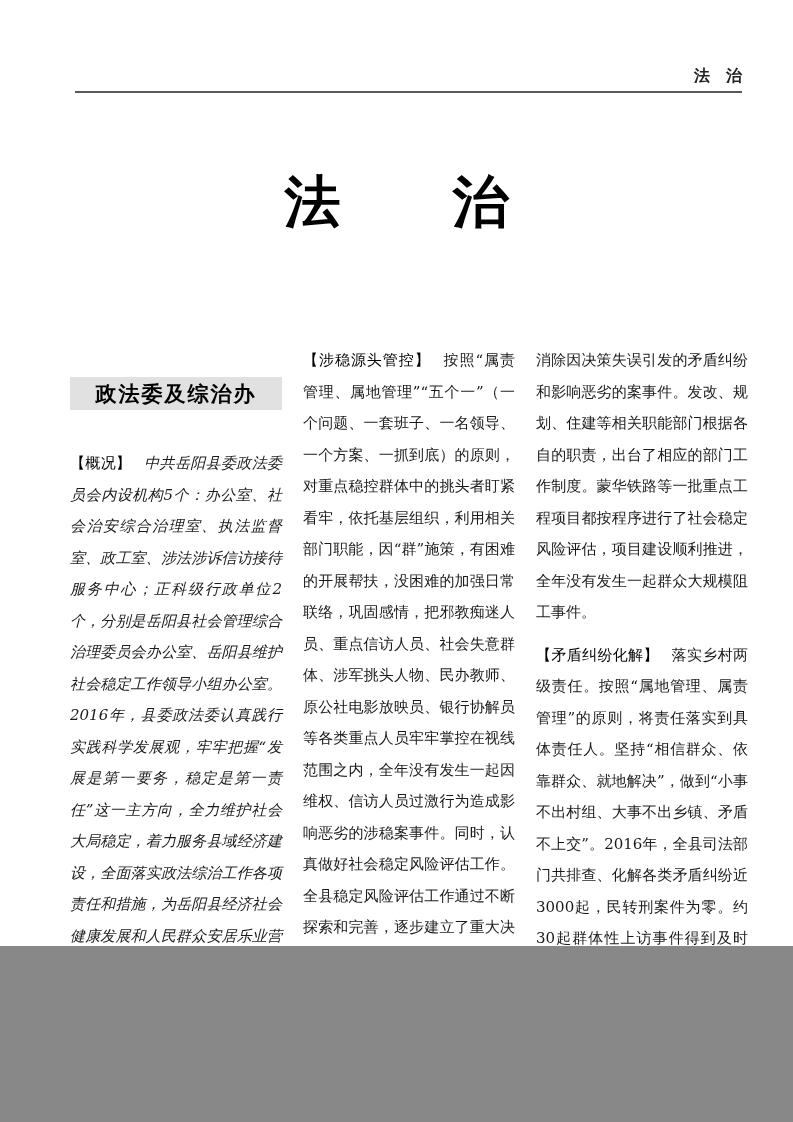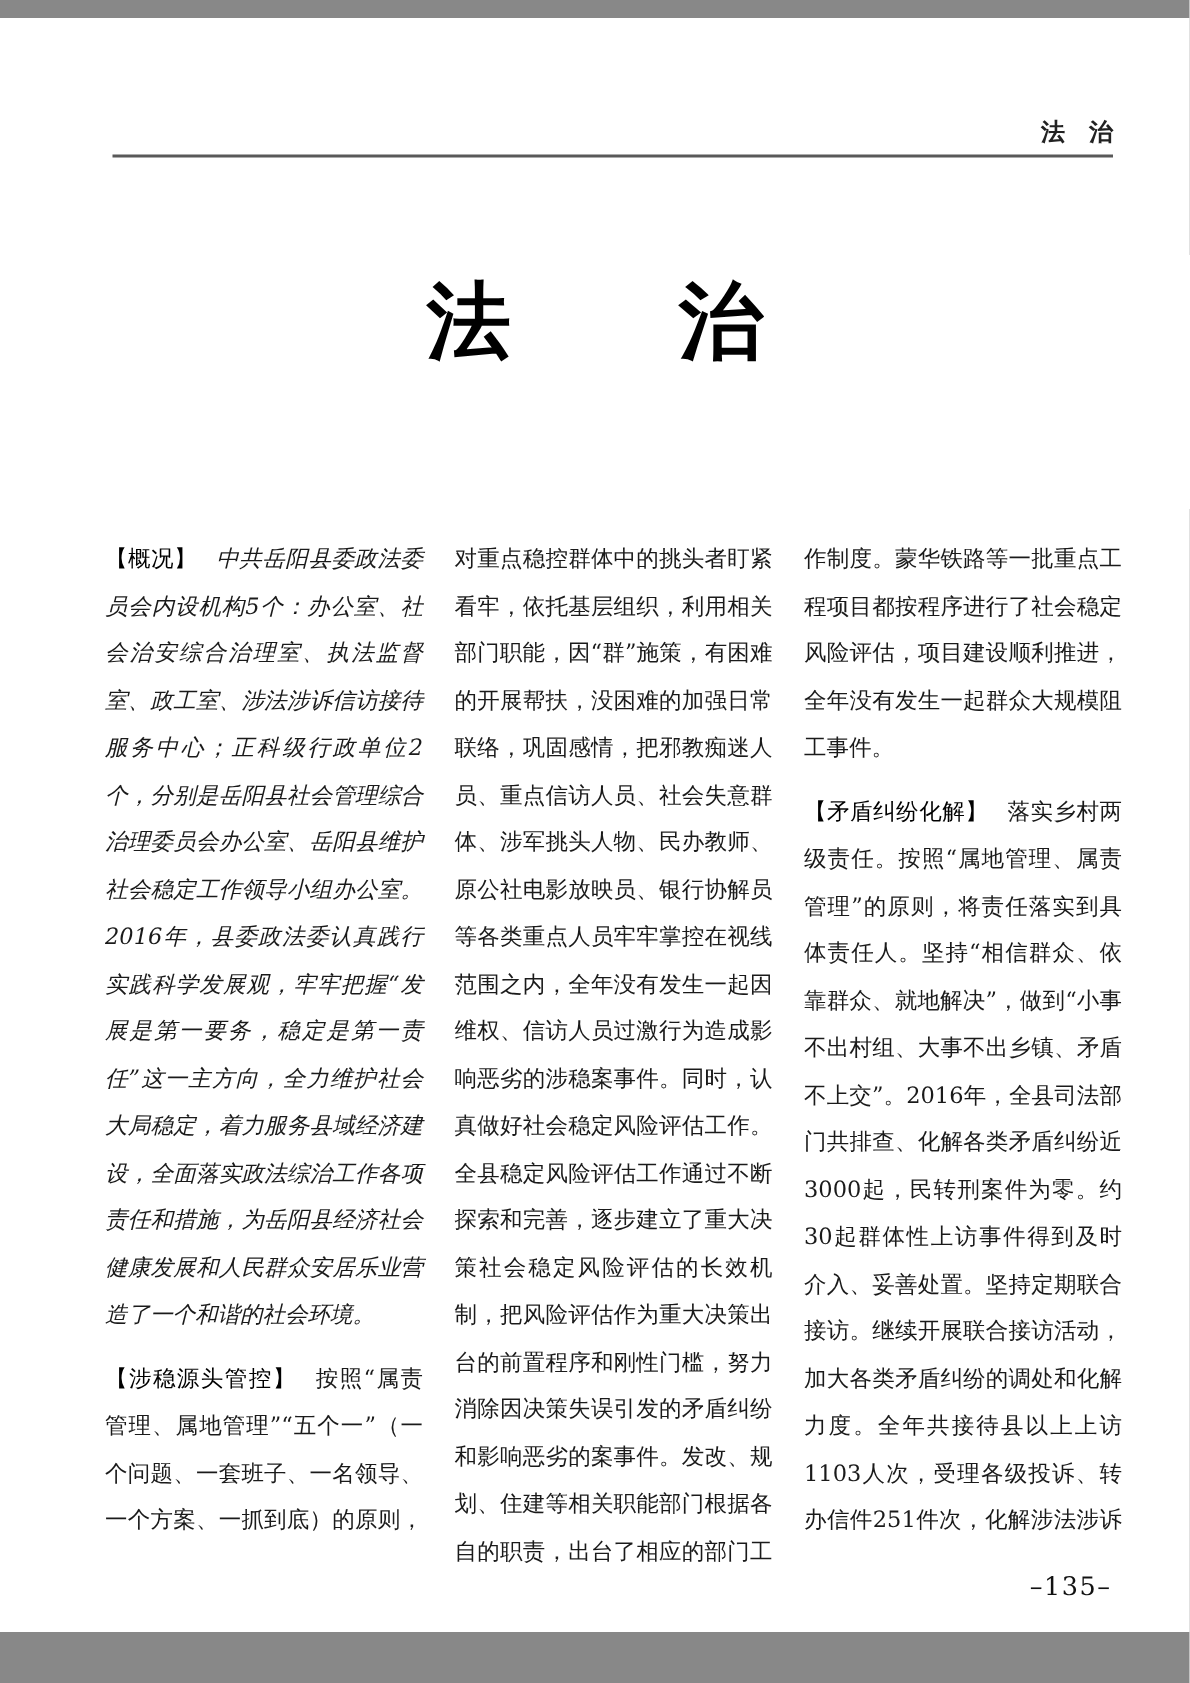--- a/index.html
+++ b/index.html
@@ -1,21 +1,21 @@
 <!DOCTYPE html>
 <html><head>
 <meta charset="utf-8">
 <style>
   html,body { margin:0; padding:0; }
   body { background:#888; }
   .page {
     position: relative;
     width: 793px;
-    height: 1076px;
-    margin: 12px auto;
+    height: 946px;
+    margin: 0 auto;
     background: #ffffff;
     font-family: "DejaVu Serif", "Liberation Serif", serif;
     color: #1a1a1a;
     overflow: hidden;
   }
   .running-header {
     position: absolute;
     top: 66px;
     right: 51px;
     font-size: 16px;
@@ -89,20 +89,21 @@
 <div class="page">
 
   <div class="running-header">法　治</div>
 
   <div class="header-rule"></div>
 
   <div class="main-title">法　　治</div>
 
   <div class="columns">
 
+    <div class="section-box">政法委及综治办</div>
 
     <p class="entry">
       <span class="entry-label">【概况】</span><span class="kai">中共岳阳县委政法委员会内设机构5个：办公室、社会治安综合治理室、执法监督室、政工室、涉法涉诉信访接待服务中心；正科级行政单位2个，分别是岳阳县社会管理综合治理委员会办公室、岳阳县维护社会稳定工作领导小组办公室。2016年，县委政法委认真践行实践科学发展观，牢牢把握“发展是第一要务，稳定是第一责任”这一主方向，全力维护社会大局稳定，着力服务县域经济建设，全面落实政法综治工作各项责任和措施，为岳阳县经济社会健康发展和人民群众安居乐业营造了一个和谐的社会环境。</span>
     </p>
 
     <p class="entry">
       <span class="entry-label">【涉稳源头管控】</span><span>按照“属责管理、属地管理”“五个一”（一个问题、一套班子、一名领导、一个方案、一抓到底）的原则，对重点稳控群体中的挑头者盯紧看牢，依托基层组织，利用相关部门职能，因“群”施策，有困难的开展帮扶，没困难的加强日常联络，巩固感情，把邪教痴迷人员、重点信访人员、社会失意群体、涉军挑头人物、民办教师、原公社电影放映员、银行协解员等各类重点人员牢牢掌控在视线范围之内，全年没有发生一起因维权、信访人员过激行为造成影响恶劣的涉稳案事件。同时，认真做好社会稳定风险评估工作。全县稳定风险评估工作通过不断探索和完善，逐步建立了重大决策社会稳定风险评估的长效机制，把风险评估作为重大决策出台的前置程序和刚性门槛，努力消除因决策失误引发的矛盾纠纷和影响恶劣的案事件。发改、规划、住建等相关职能部门根据各自的职责，出台了相应的部门工作制度。蒙华铁路等一批重点工程项目都按程序进行了社会稳定风险评估，项目建设顺利推进，全年没有发生一起群众大规模阻工事件。</span>
     </p>
 
     <p class="entry">

